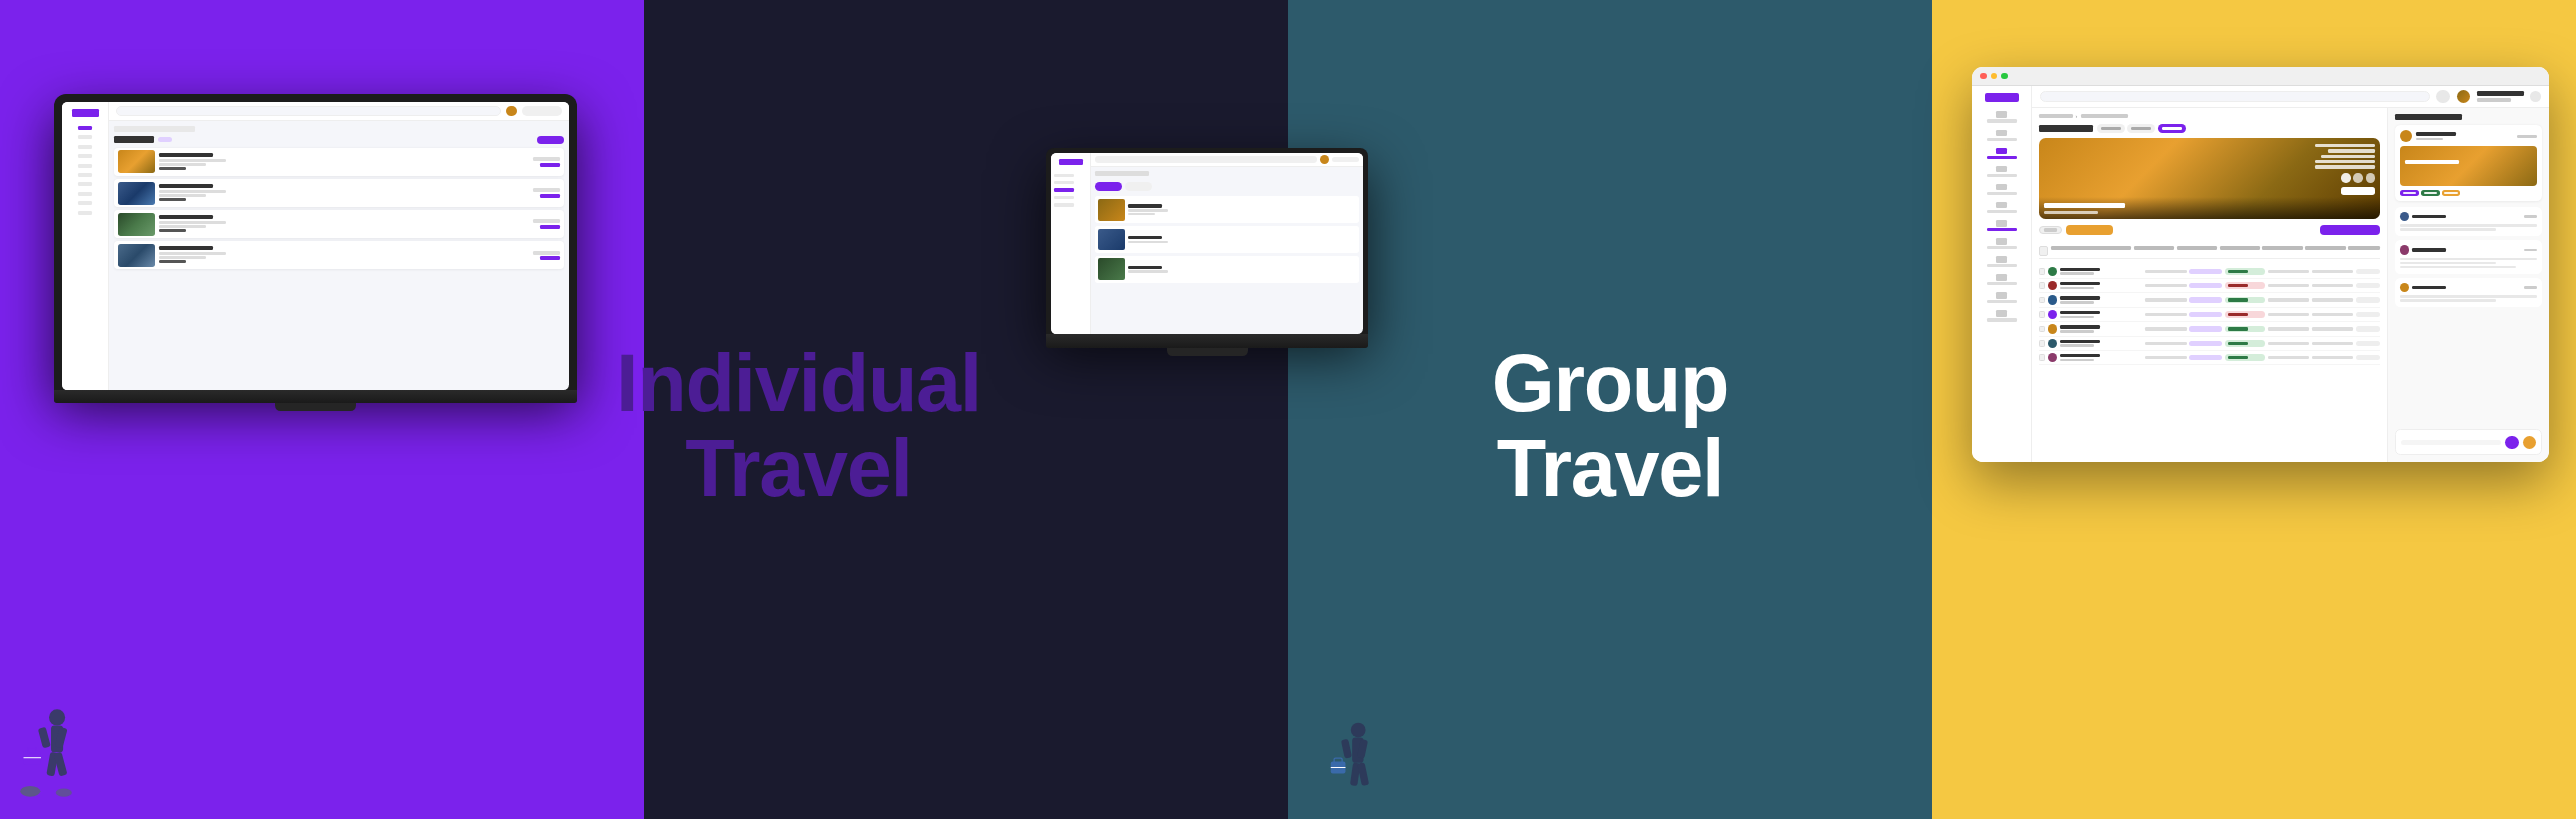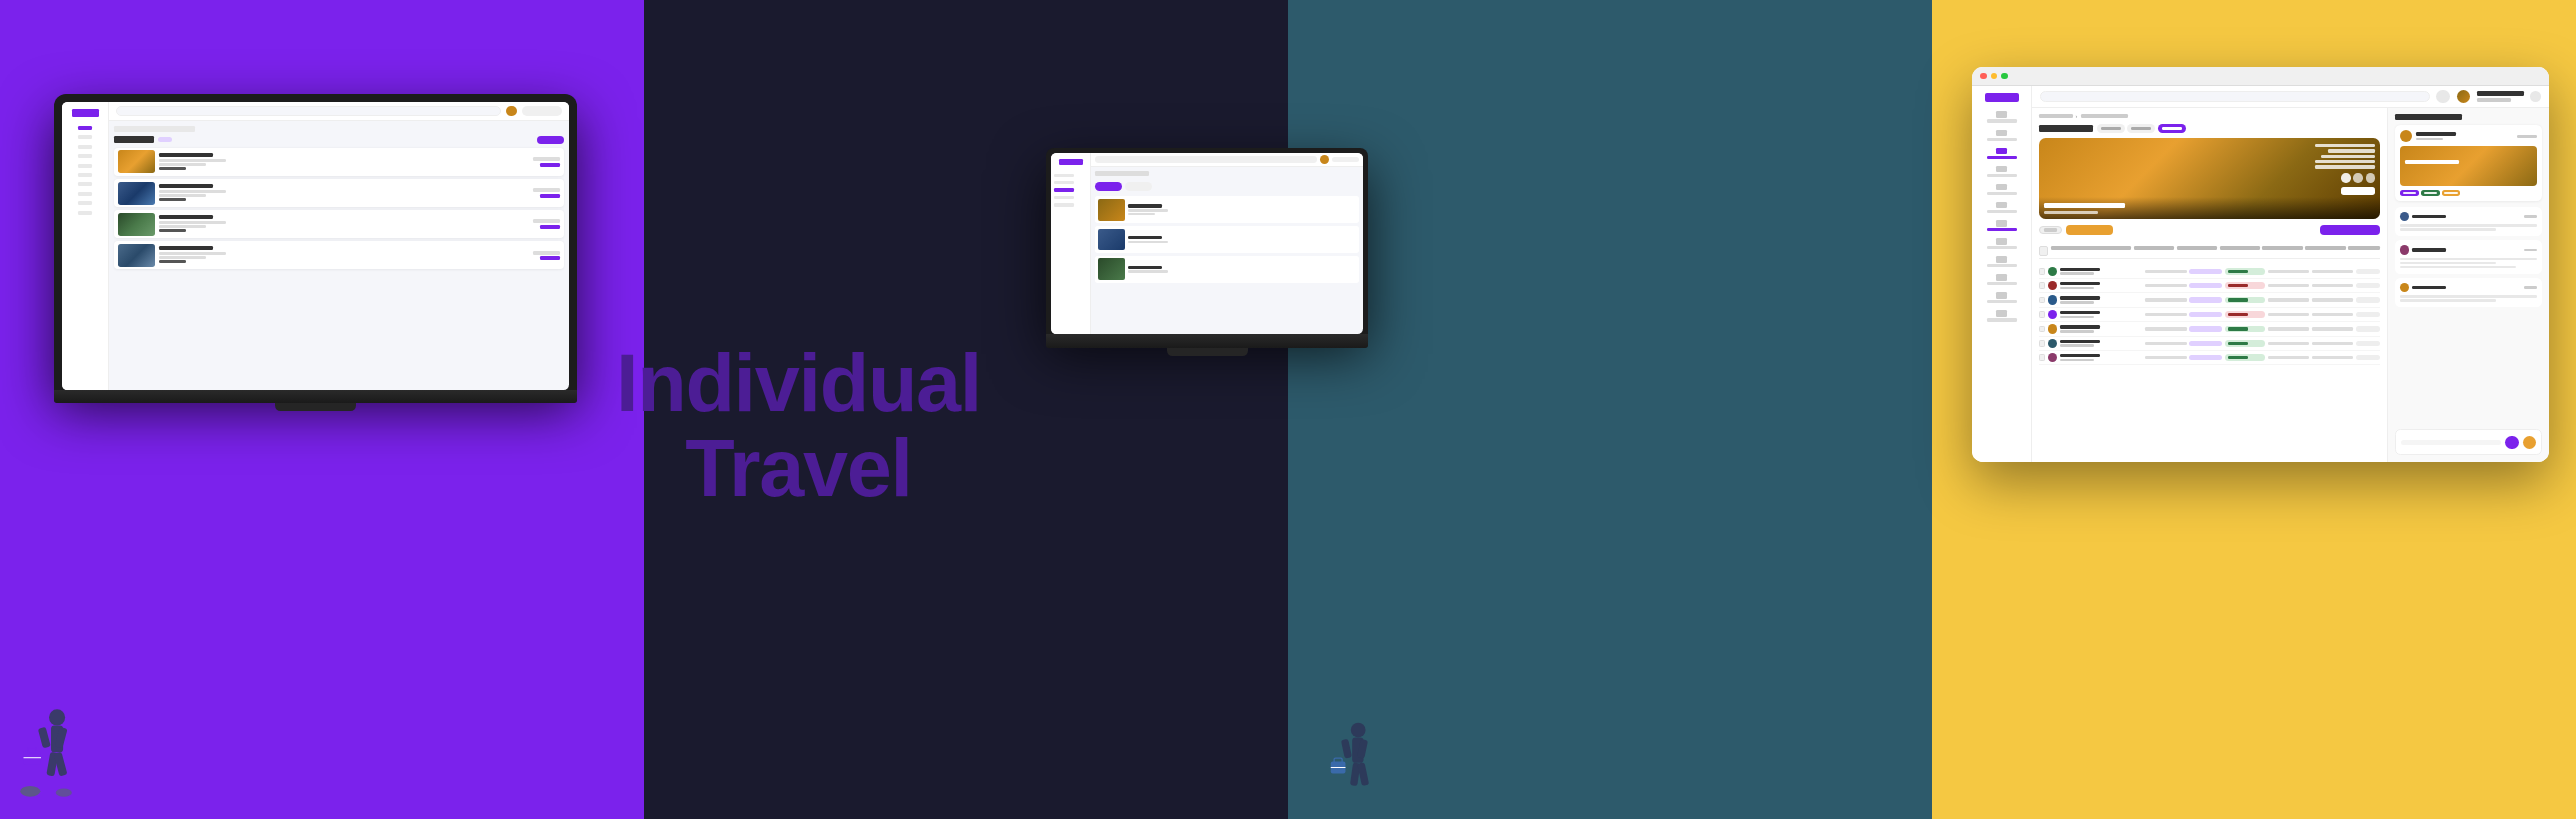--- a/index.html
+++ b/index.html
@@ -1064,20 +1064,24 @@
       <ellipse cx="15" cy="130" rx="15" ry="8" fill="#4a7a4a" opacity="0.6"></ellipse>
       <ellipse cx="65" cy="132" rx="12" ry="6" fill="#4a7a4a" opacity="0.5"></ellipse>
     </svg>
   </div>
 </div>
 
 <div class="right-half">
   <div class="right-teal"></div>
   <div class="right-yellow"></div>
 
+  <div class="center-text-right" style="left:25%; top:52%;">
+    <div class="main-title" style="color:#fff;">Group</div>
+    <div class="main-title" style="color:#fff;">Travel</div>
+  </div>
 
   <div class="group-app-container">
     <div class="window-controls">
       <div class="wc-dot wc-red"></div>
       <div class="wc-dot wc-yellow"></div>
       <div class="wc-dot wc-green"></div>
     </div>
     <div class="group-app-inner">
 
       <div class="group-sidebar">

